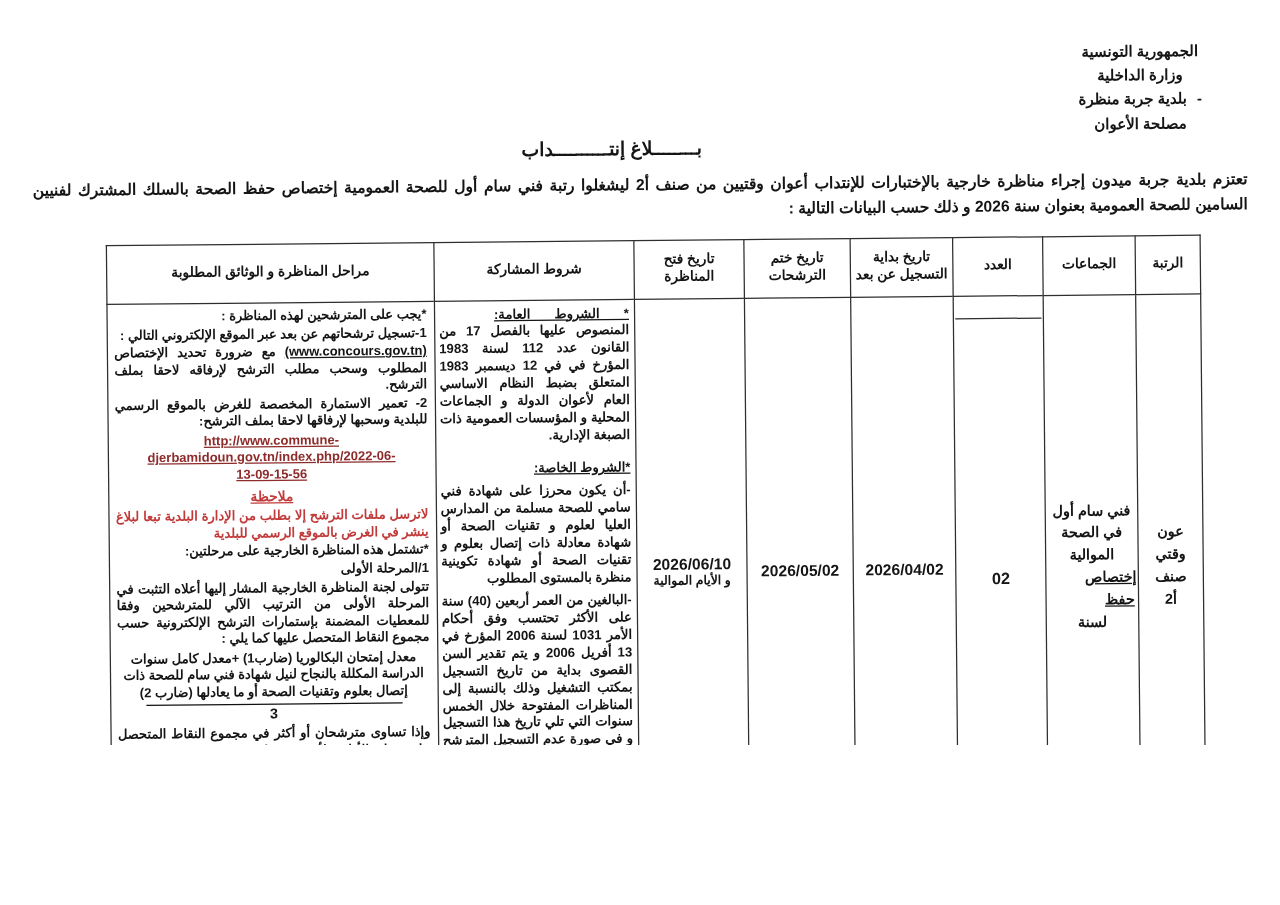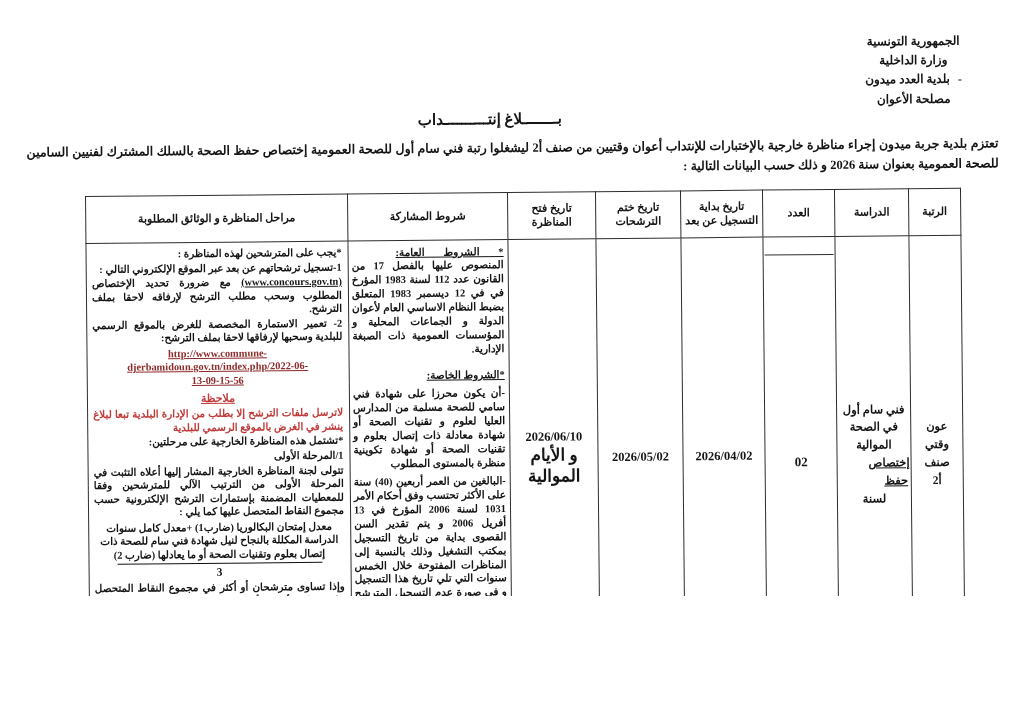--- a/index.html
+++ b/index.html
@@ -1,17 +1,17 @@
 <!DOCTYPE html>
 <html lang="ar" dir="rtl" style="--url_color: #8e2b2b; --note_color: #c23b3b;"><head>
 <meta charset="utf-8">
 <style>
   html,body{margin:0;padding:0;background:#ffffff;}
   .page{position:relative;width:1024px;height:596px;background:#fff;overflow:hidden;
-        font-family:Liberation Serif, serif;color:#151515;}
+        font-family:Liberation Sans, sans-serif;color:#151515;}
   .sheet{position:absolute;inset:0;transform:rotate(-0.55deg);transform-origin:50% 50%;}
 
   
   .letterhead{position:absolute;top:36px;right:60px;text-align:center;
               font-weight:bold;font-size:12px;line-height:1.6;}
   .lh-row .dash{margin-left:8px;font-weight:bold;}
 
   
   .doc-title{position:absolute;top:110px;left:0;width:96%;text-align:center;
              font-size:15px;font-weight:bold;letter-spacing:.5px;}
@@ -29,21 +29,21 @@
   .data-row{height:437px;}
   .data-row td{vertical-align:middle;}
 
   .rank-cell,.spec-cell{text-align:center;font-weight:bold;font-size:11.5px;line-height:1.55;}
   .u{text-decoration:underline;margin-left:44px;}
   .count-cell{vertical-align:top;padding:0;}
   .count-subrow{height:13px;border-bottom:1px solid #2e2e2e;}
   .count-value{display:flex;align-items:center;justify-content:center;height:415px;
                font-weight:bold;font-size:13px;}
   .date-cell{text-align:center;font-weight:bold;font-size:12.5px;}
-  .opening-note{font-size:17px;font-weight:bold;}
+  .opening-note{font-size:10px;font-weight:bold;}
 
   .cond-cell,.stages-cell{vertical-align:top;}
   .tall-clip{height:430px;overflow:hidden;}
   .cond-cell .tall-clip{padding:3px 3px 0 2px;font-size:10.5px;font-weight:bold;
                         line-height:1.33;text-align:justify;}
   .cond-cell p{margin:0 0 4px 0;}
   .cond-cell .special-label{margin-top:12px;}
 
   .stages-cell .tall-clip{padding:2px 5px 0 4px;font-size:10.4px;font-weight:bold;
                           line-height:1.3;}
@@ -62,21 +62,21 @@
 </style>
 </head>
 <body>
 
 <div class="page">
   <div class="sheet">
 
     <div class="letterhead">
       <div>الجمهورية التونسية</div>
       <div>وزارة الداخلية</div>
-      <div class="lh-row"><span class="dash">-</span><span>بلدية العدد ميدون</span></div>
+      <div class="lh-row"><span class="dash">-</span><span>بلدية جربة منظرة</span></div>
       <div>مصلحة الأعوان</div>
     </div>
 
     <div class="doc-title">بــــــــلاغ إنتــــــــــداب</div>
 
     <p class="intro">تعتزم بلدية جربة ميدون إجراء مناظرة خارجية بالإختبارات للإنتداب أعوان وقتيين من صنف أ2 ليشغلوا رتبة فني سام أول للصحة العمومية إختصاص حفظ الصحة بالسلك المشترك لفنيين السامين للصحة العمومية بعنوان سنة 2026 و ذلك حسب البيانات التالية :</p>
 
     <table class="main-table" dir="rtl">
       <colgroup>
         <col style="width:52px">
@@ -84,21 +84,21 @@
           <col style="width:72px">
           <col style="width:82px">
         <col style="width:85px">
           <col style="width:88px">
           <col style="width:160px">
           <col style="width:262px">
       </colgroup>
       <thead>
         <tr>
           <th>الرتبة</th>
-          <th>الدراسة</th>
+          <th>الجماعات</th>
           <th>العدد</th>
           <th>تاريخ بداية التسجيل عن بعد</th>
           <th>تاريخ ختم الترشحات</th>
           <th>تاريخ فتح المناظرة</th>
           <th>شروط المشاركة</th>
           <th>مراحل المناظرة و الوثائق المطلوبة</th>
         </tr>
       </thead>
       <tbody>
         <tr class="data-row">

